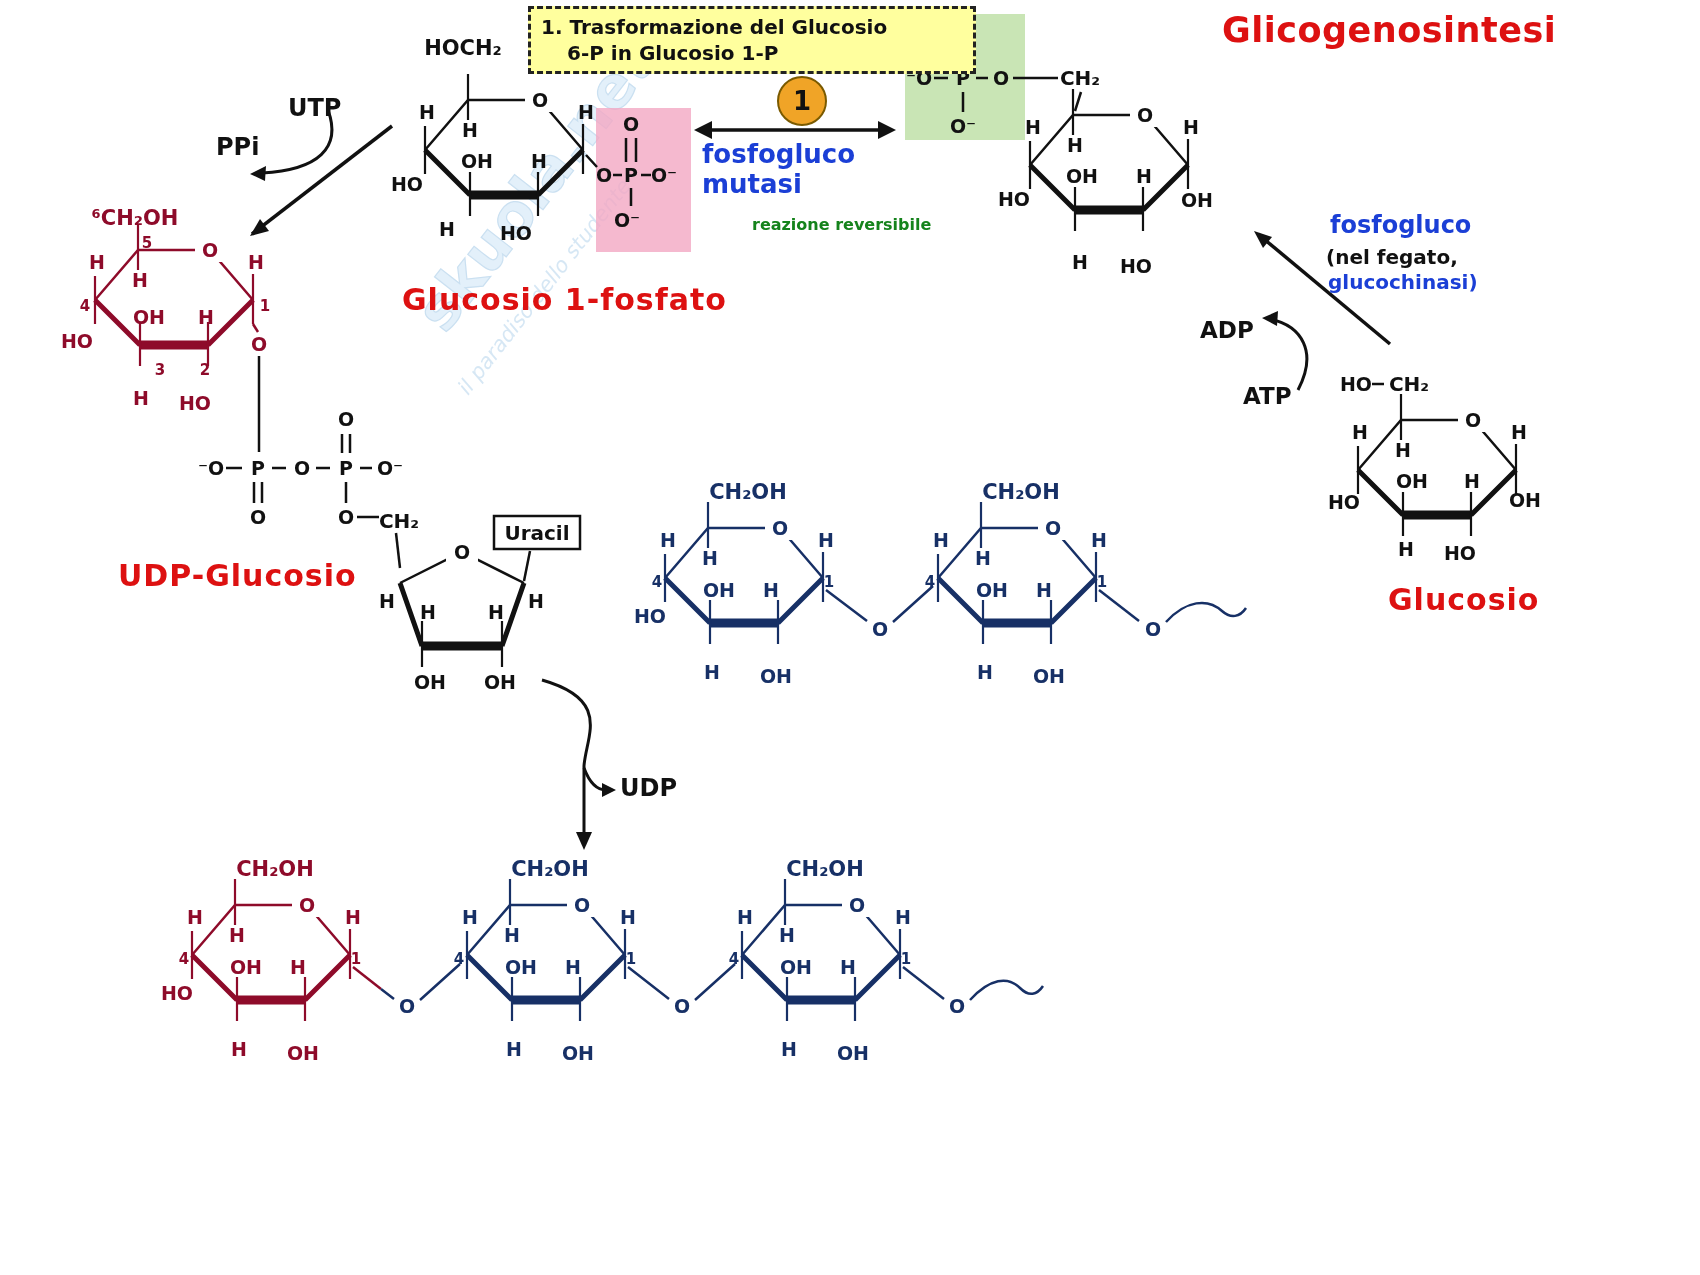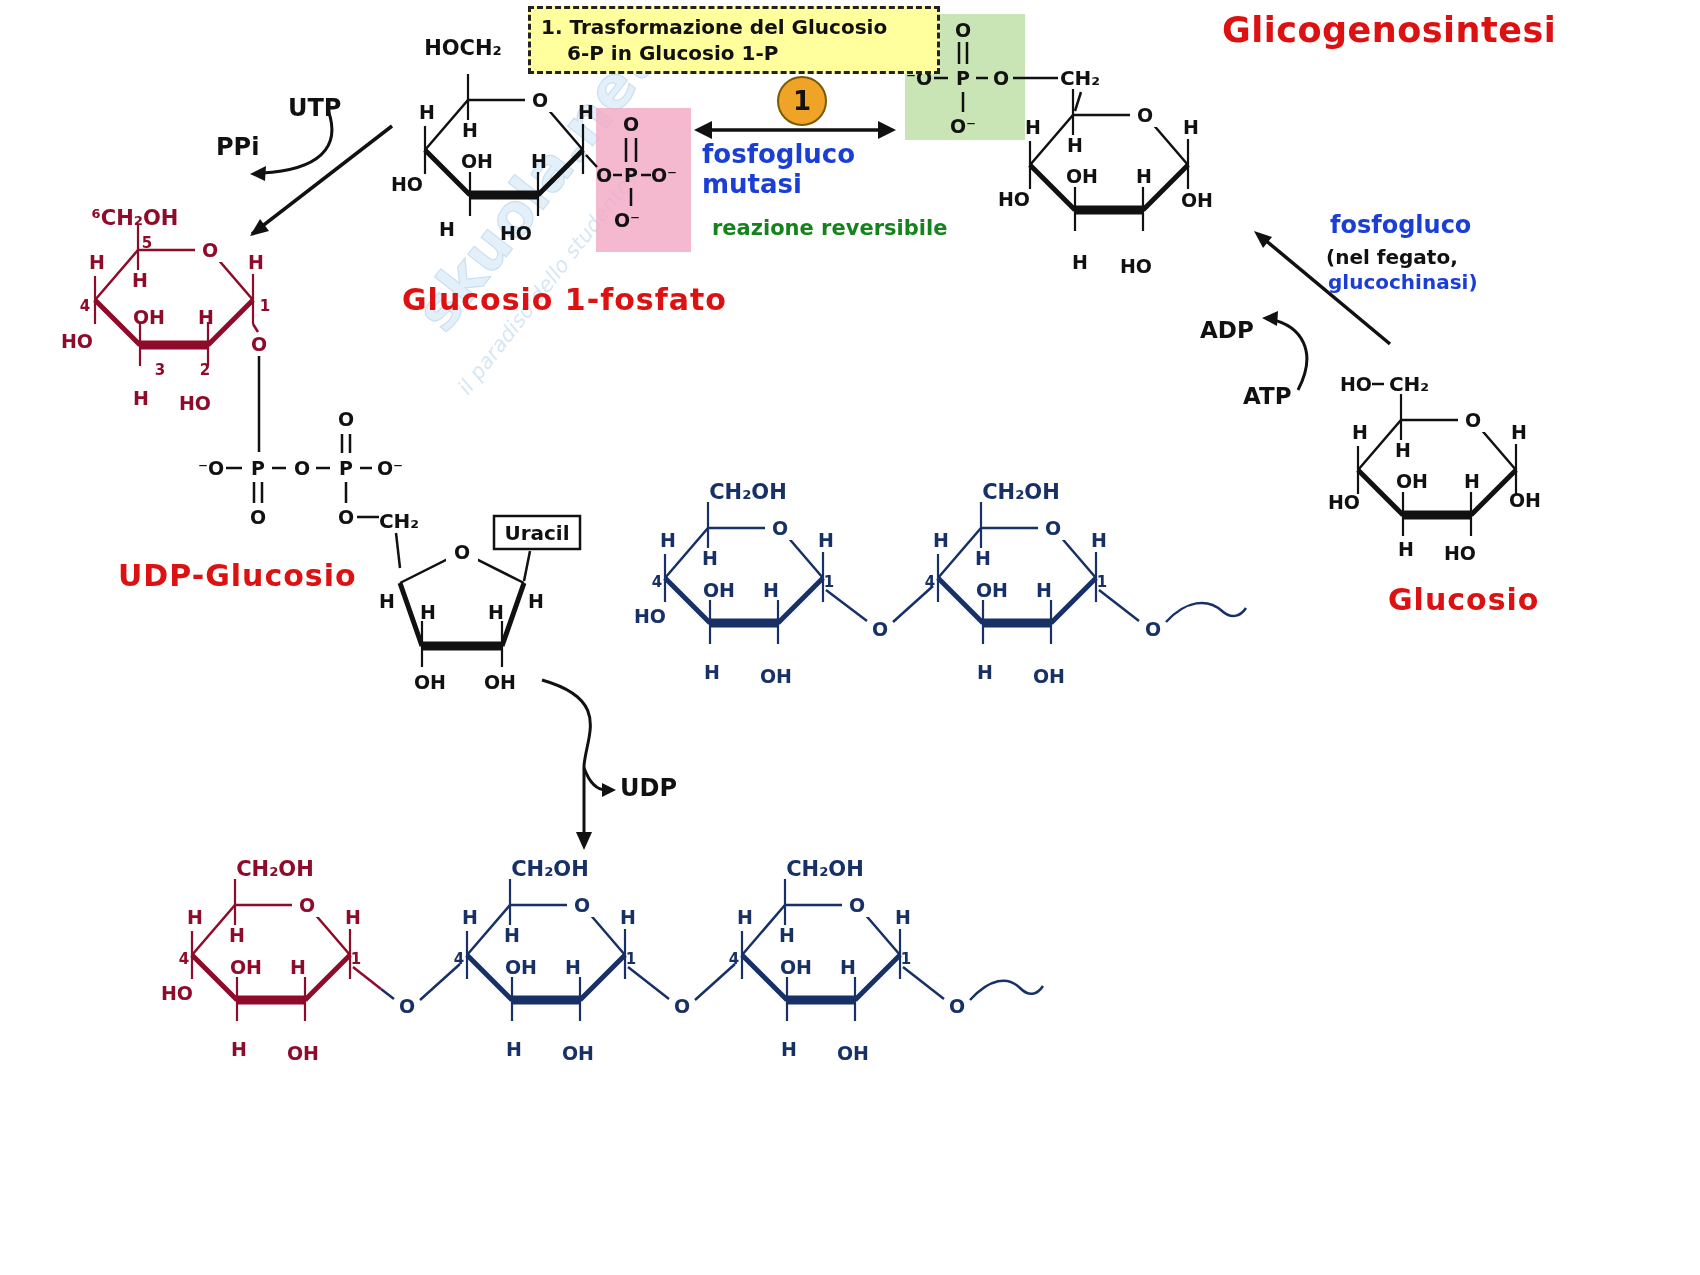--- a/index.html
+++ b/index.html
@@ -21,29 +21,29 @@
   .hl-green{fill:var(--green-highlight);opacity:.9}
   .uracil-box{fill:#fff;stroke:var(--black);stroke-width:2.5}
   .atom{font-family:"DejaVu Sans",sans-serif;font-weight:bold;text-anchor:middle;dominant-baseline:central}
   .wm1{font-family:"DejaVu Sans",sans-serif;font-size:58px;font-weight:bold;fill:#d2e7f7;stroke:#a8cce8;stroke-width:1.2}
   .wm2{font-family:"DejaVu Sans",sans-serif;font-size:21px;font-style:italic;fill:#bcd8ee}
 
   
   .lbl{position:absolute;font-weight:bold;white-space:nowrap;line-height:1.15}
   .red{color:var(--red)} .blue{color:var(--blue)} .green{color:var(--green)} .black{color:var(--black)}
   #title{left:1222px;top:10px;font-size:35px;letter-spacing:.5px}
-  #step-box{position:absolute;left:528px;top:6px;width:412px;box-sizing:border-box;
+  #step-box{position:absolute;left:528px;top:6px;width:448px;box-sizing:border-box;
             background:var(--yellow-box);border:3px dashed #222;padding:5px 10px;
             font-weight:bold;font-size:20px;color:#111;line-height:1.3}
   #step-box .l2{margin-left:26px}
   #circle1{position:absolute;left:777px;top:76px;width:46px;height:46px;border-radius:50%;
            background:var(--orange);border:2px solid #7a5a00;display:flex;align-items:center;
            justify-content:center;font-weight:bold;font-size:26px;color:#111}
   #fosfogluco{left:702px;top:140px;width:192px;text-align:left;font-size:26px}
-  #reversibile{left:712px;top:216px;font-size:21px}
+  #reversibile{left:752px;top:216px;font-size:16px}
   #g1p-label{left:402px;top:283px;font-size:30px;letter-spacing:1px}
   #g6p-label{left:892px;top:283px;font-size:30px;letter-spacing:1px}
   #udpg-label{left:118px;top:559px;font-size:30px;letter-spacing:1px}
   #glucose-label{left:1388px;top:583px;font-size:30px;letter-spacing:1px}
   #esochinasi{left:1330px;top:212px;font-size:24px}
   #fegato{left:1326px;top:246px;font-size:20px;font-weight:600}
   #glucochinasi{left:1328px;top:271px;font-size:20px}
   #utp{left:288px;top:95px;font-size:24px}
   #ppi{left:216px;top:134px;font-size:24px}
   #adp{left:1200px;top:317px;font-size:23px}

